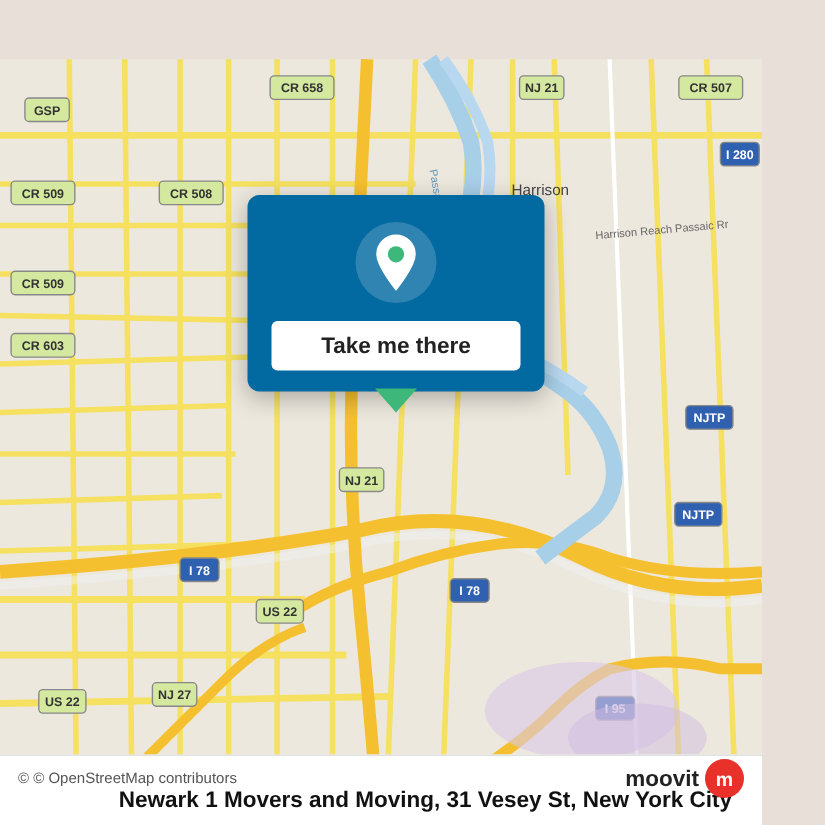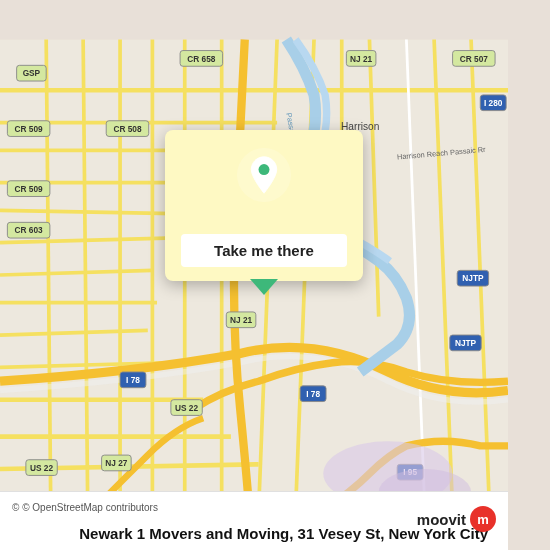--- a/index.html
+++ b/index.html
@@ -23,29 +23,28 @@
       top: 0; left: 0;
       width: 100%; height: 100%;
     }
 
     
     #popup-card {
       position: absolute;
       top: 130px;
       left: 165px;
       width: 198px;
-      background: #fef9c3;
+      background: #0369a1;
       border-radius: 8px;
       display: flex;
       flex-direction: column;
       align-items: center;
       padding: 18px 16px 14px 16px;
       box-shadow: 0 4px 16px rgba(0,0,0,0.28);
       z-index: 10;
-      gap: 20px;
     }
 
     #popup-card::after {
       content: '';
       position: absolute;
       bottom: -14px;
       left: 50%;
       transform: translateX(-50%);
       width: 0;
       height: 0;
@@ -87,21 +86,21 @@
       width: 100%;
       background: white;
       padding: 10px 12px 8px 12px;
       z-index: 20;
       border-top: 1px solid #e0e0e0;
     }
 
     #attribution {
       font-size: 10px;
       color: #555;
-      margin-bottom: 12px;
+      margin-bottom: 0;
     }
 
     #location-title {
       font-size: 15px;
       font-weight: 700;
       color: #111;
       text-align: right;
     }
 
     

